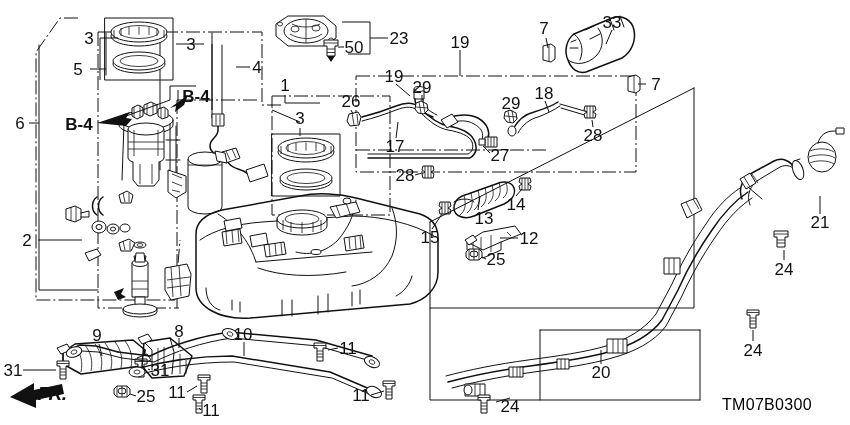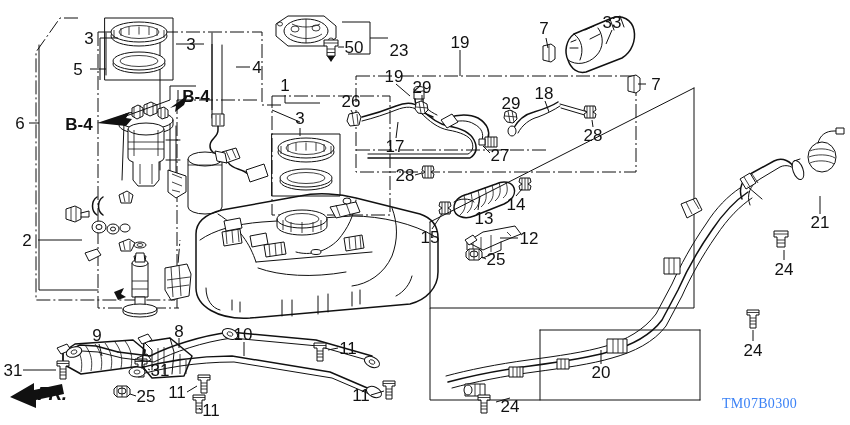--- a/index.html
+++ b/index.html
@@ -5,21 +5,21 @@
   html,body{margin:0;padding:0;background:#ffffff;}
   body{width:850px;height:425px;overflow:hidden;
        font-family:"Liberation Sans","DejaVu Sans",sans-serif;}
   #stage{position:relative;width:850px;height:425px;background:#fff;}
   #art{position:absolute;left:0;top:0;width:850px;height:425px;}
   .lbl{position:absolute;font-family:"Liberation Sans","DejaVu Sans",sans-serif;
        font-size:17px;color:#111;line-height:1;white-space:nowrap;
        transform:translate(-50%,-50%);letter-spacing:0px;}
   .bold{font-weight:bold;}
   .bi{font-weight:bold;font-style:italic;font-size:19px;letter-spacing:-0.5px;}
-  .code{position:absolute;font-size:14px;color:#3b82f6;letter-spacing:0.3px;font-family:Liberation Serif, serif;}
+  .code{position:absolute;font-size:16px;color:#000000;letter-spacing:0.3px;}
 </style>
 </head>
 <body>
 
 <div id="stage">
 
   <svg id="art" viewBox="0 0 850 425" xmlns="http://www.w3.org/2000/svg">
     <defs>
       <style>
         .s{fill:none;stroke:#111;stroke-width:1;stroke-linecap:round;stroke-linejoin:round;}
@@ -560,21 +560,21 @@
       <span class="lbl" style="left: 484px; top: 218px;">13</span>
       <span class="lbl" style="left: 516px; top: 204px;">14</span>
       <span class="lbl" style="left: 430px; top: 237px;">15</span>
       <span class="lbl" style="left: 394px; top: 76px;">19</span>
       <span class="lbl" style="left: 395px; top: 146px;">17</span>
       <span class="lbl" style="left: 544px; top: 93px;">18</span>
       <span class="lbl" style="left: 460px; top: 42px;">19</span>
       <span class="lbl" style="left: 601px; top: 372px;">20</span>
       <span class="lbl" style="left: 820px; top: 222px;">21</span>
       <span class="lbl" style="left: 612px; top: 22px;">33</span>
-      <span class="lbl" style="left: 399px; top: 38px; margin-top: 12px;">23</span>
+      <span class="lbl" style="left: 399px; top: 38px;">23</span>
       <span class="lbl" style="left: 784px; top: 269px;">24</span>
       <span class="lbl" style="left: 753px; top: 350px;">24</span>
       <span class="lbl" style="left: 510px; top: 406px;">24</span>
       <span class="lbl" style="left: 496px; top: 259px;">25</span>
       <span class="lbl" style="left: 146px; top: 396px;">25</span>
       <span class="lbl" style="left: 351px; top: 101px;">26</span>
       <span class="lbl" style="left: 500px; top: 155px;">27</span>
       <span class="lbl" style="left: 405px; top: 175px;">28</span>
       <span class="lbl" style="left: 593px; top: 135px;">28</span>
       <span class="lbl" style="left: 422px; top: 87px;">29</span>

